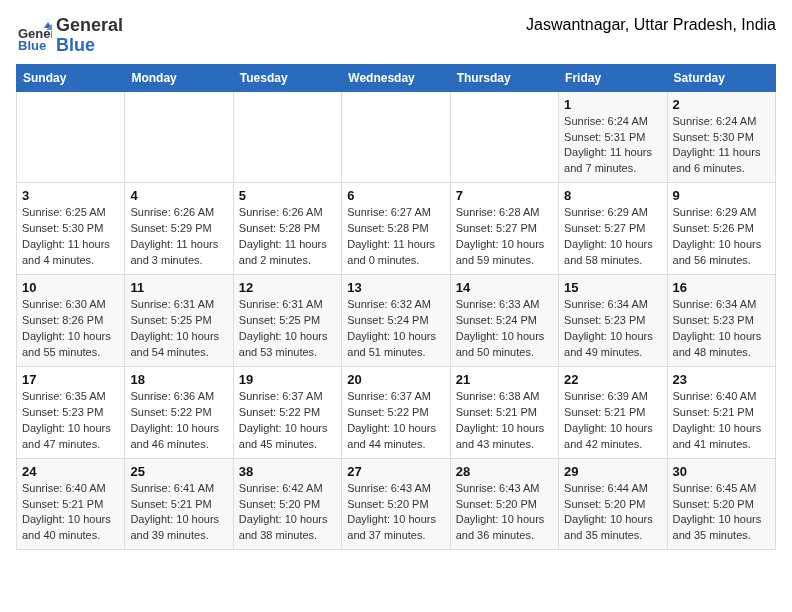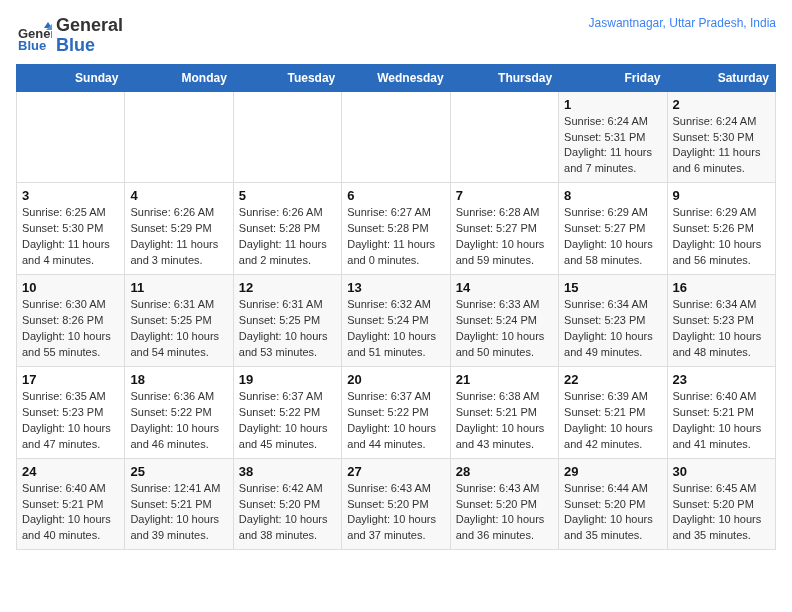--- a/index.html
+++ b/index.html
@@ -34,32 +34,32 @@
     }
     .title-block {
       text-align: right;
     }
     .month-title {
       font-size: 36px;
       font-weight: bold;
       color: #222;
     }
     .location {
-      font-size: 12px;
-      color: #3b82f6;
+      font-size: 16px;
+      color: #000000;
     }
     table {
       width: 100%;
       border-collapse: collapse;
       font-size: 11px;
     }
     thead tr th {
       background-color: #2b6bbd;
       color: #fff;
-      text-align: right;
+      text-align: left;
       padding: 6px 6px;
       font-size: 12px;
       font-weight: bold;
       border: 1px solid #2b6bbd;
     }
     tbody tr td {
       vertical-align: top;
       padding: 5px 5px;
       border: 1px solid #ddd;
       width: calc(100% / 7);
@@ -295,21 +295,21 @@
       <tr>
         <td>
           <div class="day-num">24</div>
           <div class="day-info" style="white-space: pre-line;">Sunrise: 6:40 AM
 Sunset: 5:21 PM
 Daylight: 10 hours
 and 40 minutes.</div>
         </td>
         <td>
           <div class="day-num">25</div>
-          <div class="day-info" style="white-space: pre-line;">Sunrise: 12:41 AM
+          <div class="day-info" style="white-space: pre-line;">Sunrise: 6:41 AM
 Sunset: 5:21 PM
 Daylight: 10 hours
 and 39 minutes.</div>
         </td>
         <td>
           <div class="day-num">38</div>
           <div class="day-info" style="white-space: pre-line;">Sunrise: 6:42 AM
 Sunset: 5:20 PM
 Daylight: 10 hours
 and 38 minutes.</div>

